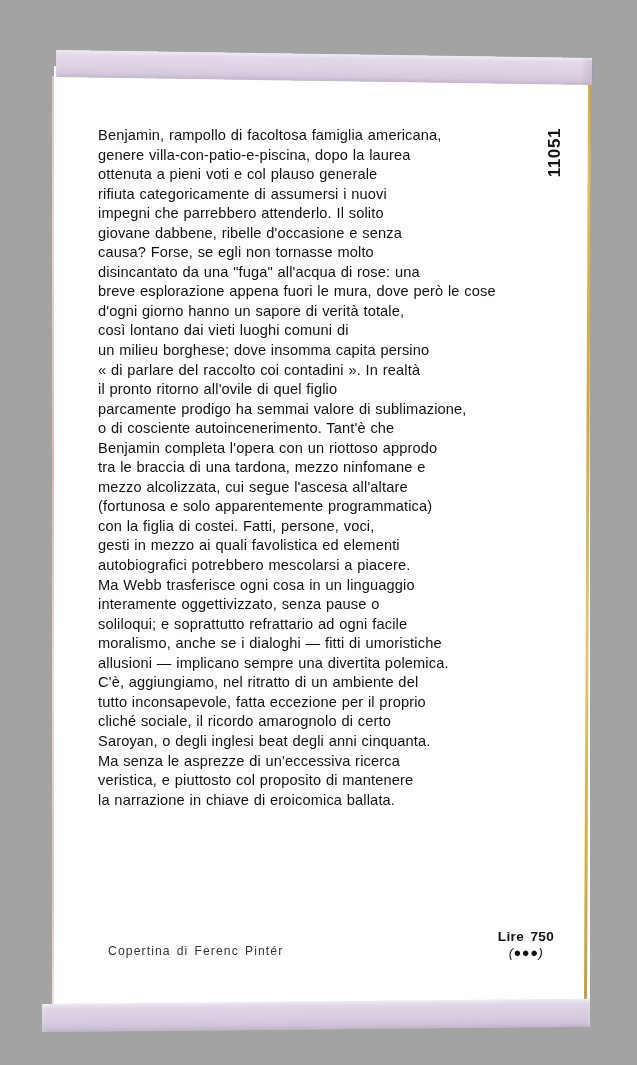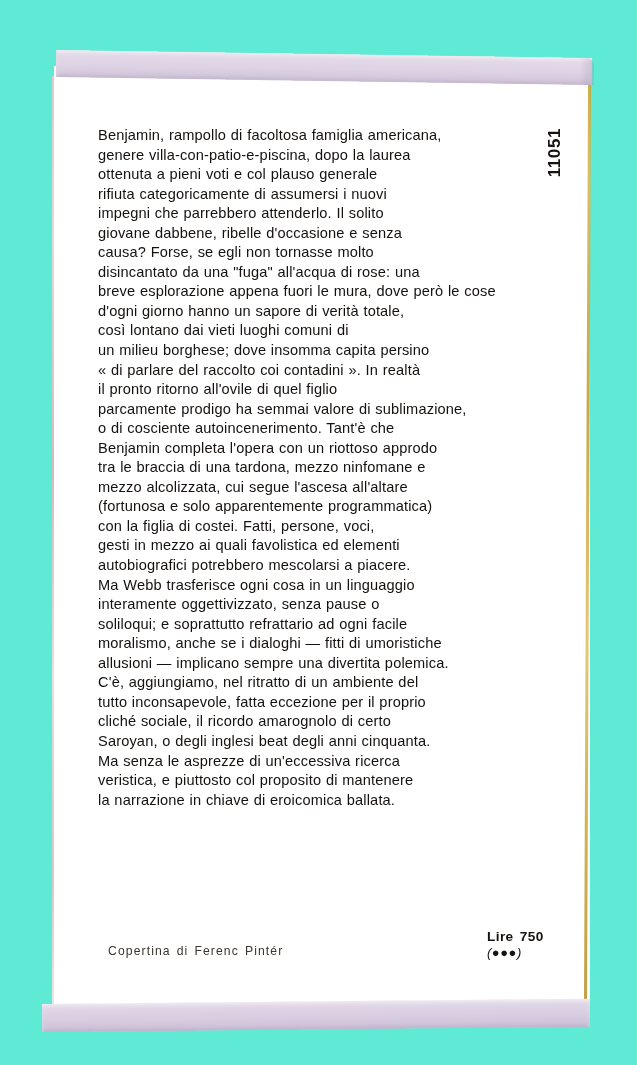--- a/index.html
+++ b/index.html
@@ -4,21 +4,21 @@
 <style>
   html, body {
     margin: 0;
     padding: 0;
     background: #ffffff;
   }
   #page {
     position: relative;
     width: 637px;
     height: 1065px;
-    background: #5eead4;
+    background: #a3a3a3;
     overflow: hidden;
     font-family: "Liberation Sans", sans-serif;
   }
 
   
   .paper {
     position: absolute;
     left: 54px;
     top: 66px;
     width: 536px;
@@ -125,21 +125,21 @@
     top: 944px;
     font-size: 12.2px;
     color: #3a3530;
     letter-spacing: 1.1px;
     word-spacing: 1.5px;
   }
   .price-block {
     position: absolute;
     left: 487px;
     top: 929px;
-    text-align: left;
+    text-align: center;
     width: 78px;
   }
   .price-label {
     font-size: 13.6px;
     font-weight: bold;
     color: #15120f;
     letter-spacing: .4px;
     word-spacing: 2px;
     display: block;
   }

